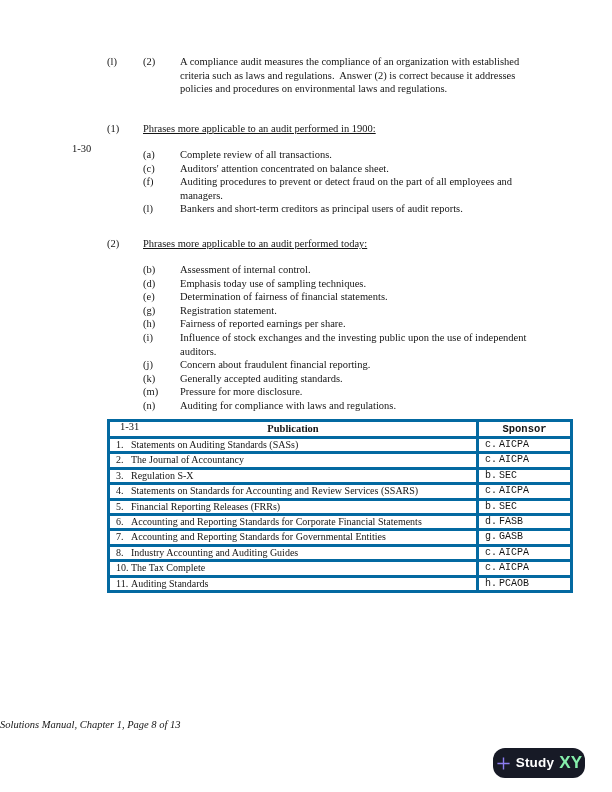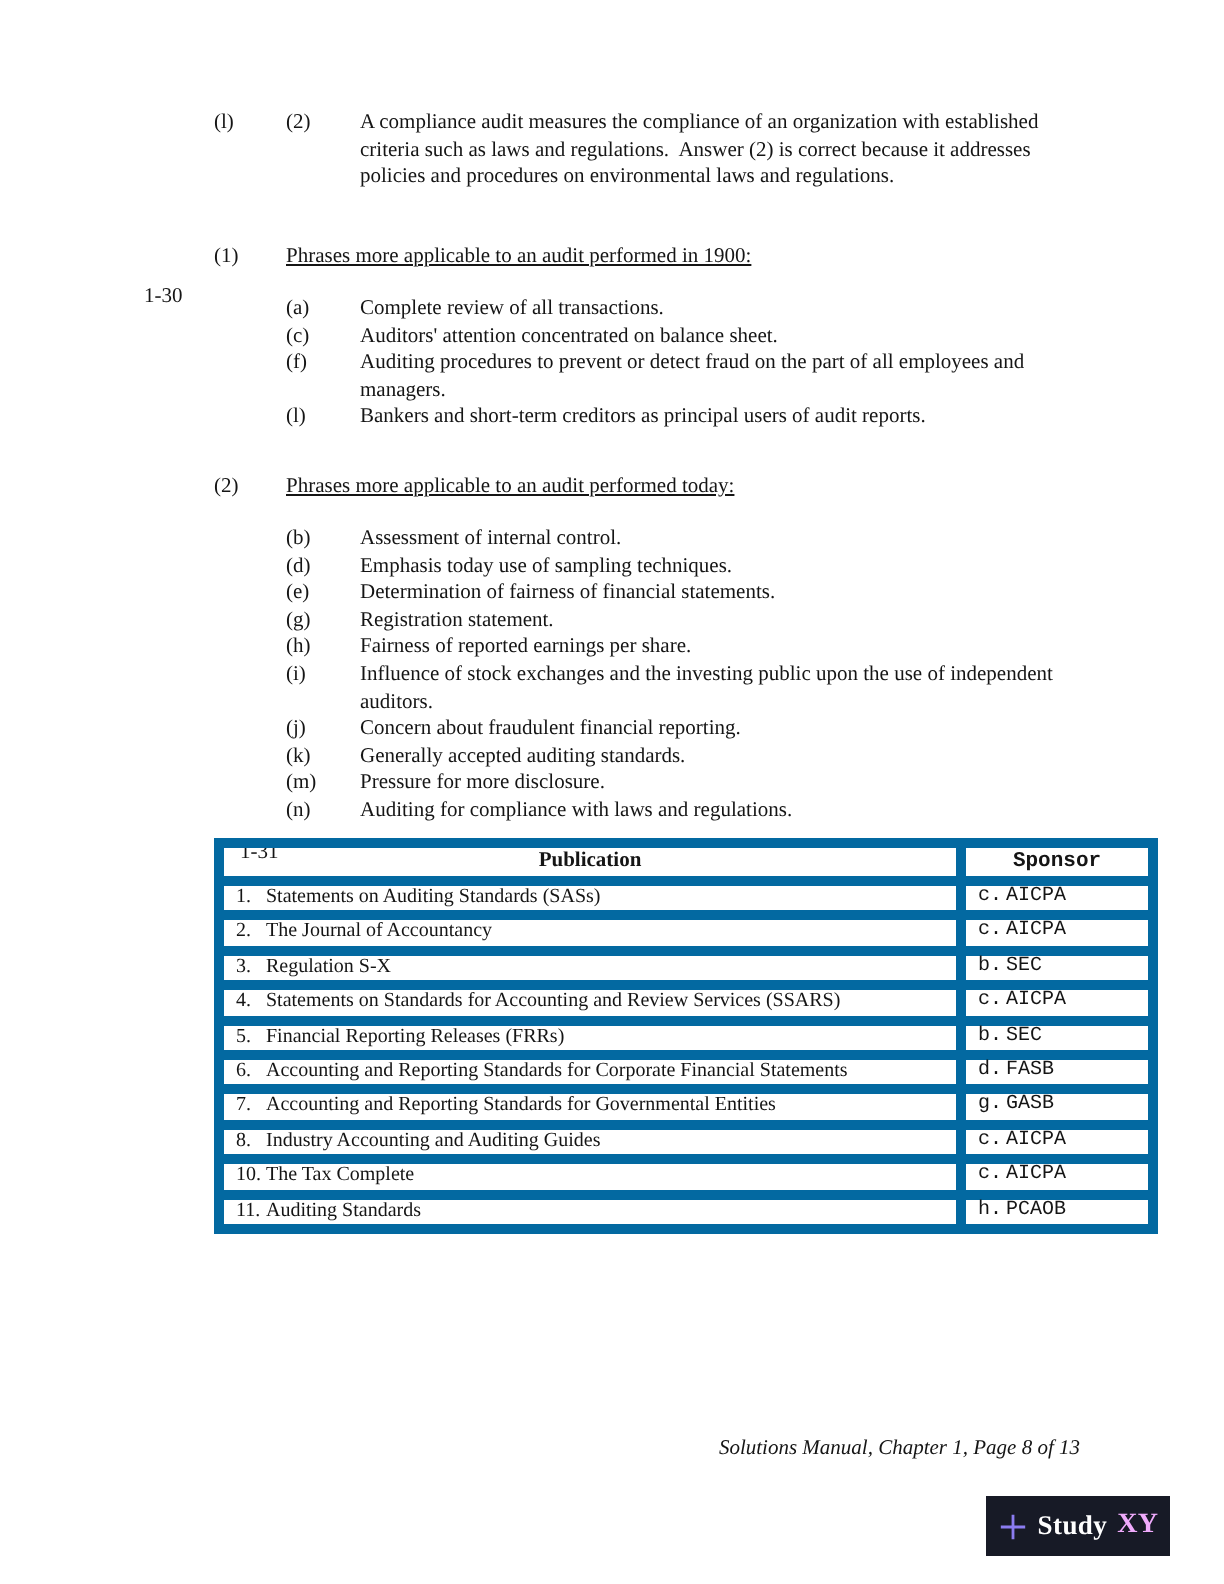--- a/index.html
+++ b/index.html
@@ -23,41 +23,41 @@
   .qnum-130{left:72px;top:122px;margin-top:20px;}
   .part1-row{left:107px;top:122px;width:440px;}
   .list1{left:143px;top:148px;width:400px;}
   .part2-row{left:107px;top:237px;width:440px;}
   .list2{left:143px;top:263px;width:400px;}
 
   
   .qnum-131{left:72px;top:420px;margin-left:48px;}
   .match-table{left:107px;top:419px;}
   table{border-collapse:collapse;width:459px;font-size:10px;line-height:12.4px;table-layout:fixed;}
-  th,td{border:5px solid #0369a1;padding:0;vertical-align:middle;}
+  th,td{border:3px solid #0369a1;padding:0;vertical-align:middle;}
   th{font-size:10.5px;font-weight:bold;text-align:center;height:14px;}
   td{height:12.4px;}
   td.pub,th.pub{width:366px;}
   td.spon,th.spon{width:91px;font-family:Liberation Mono, monospace;}
   td.pub{padding-left:6px;}
   td.spon{padding-left:6px;margin-left:34px;}
   .rn{display:inline-block;width:15px;}
   .sl{display:inline-block;width:14px;}
 
   
-  .footer{left:0;top:718px;width:540px;text-align:right;font-style:italic;}
+  .footer{left:0;top:718px;width:540px;text-align:left;font-style:italic;}
 
   
   .badge{
-    left:493px;top:748px;width:92px;height:30px;background:#171a26;border-radius:0;
+    left:493px;top:748px;width:92px;height:30px;background:#171a26;border-radius:12px;
     display:flex;align-items:center;justify-content:center;gap:5px;box-sizing:border-box;
-    font-family:Liberation Serif, serif;
+    font-family:Liberation Sans, sans-serif;
   }
   .badge .brand-primary{color:#ffffff;font-weight:bold;font-size:13.5px;letter-spacing:.2px;}
-  .badge .brand-accent{color:#f0abfc;font-weight:bold;font-size:14px;letter-spacing:.2px;}
+  .badge .brand-accent{color:#86efac;font-weight:bold;font-size:17px;letter-spacing:.2px;}
 </style>
 </head>
 <body>
 
 <div class="page">
 
   <div class="abs answer-block row">
     <span class="lbl1">(l)</span>
     <span class="lbl2">(2)</span>
     <div class="ptext">A compliance audit measures the compliance of an organization with established criteria such as laws and regulations.  Answer (2) is correct because it addresses policies and procedures on environmental laws and regulations.</div>

